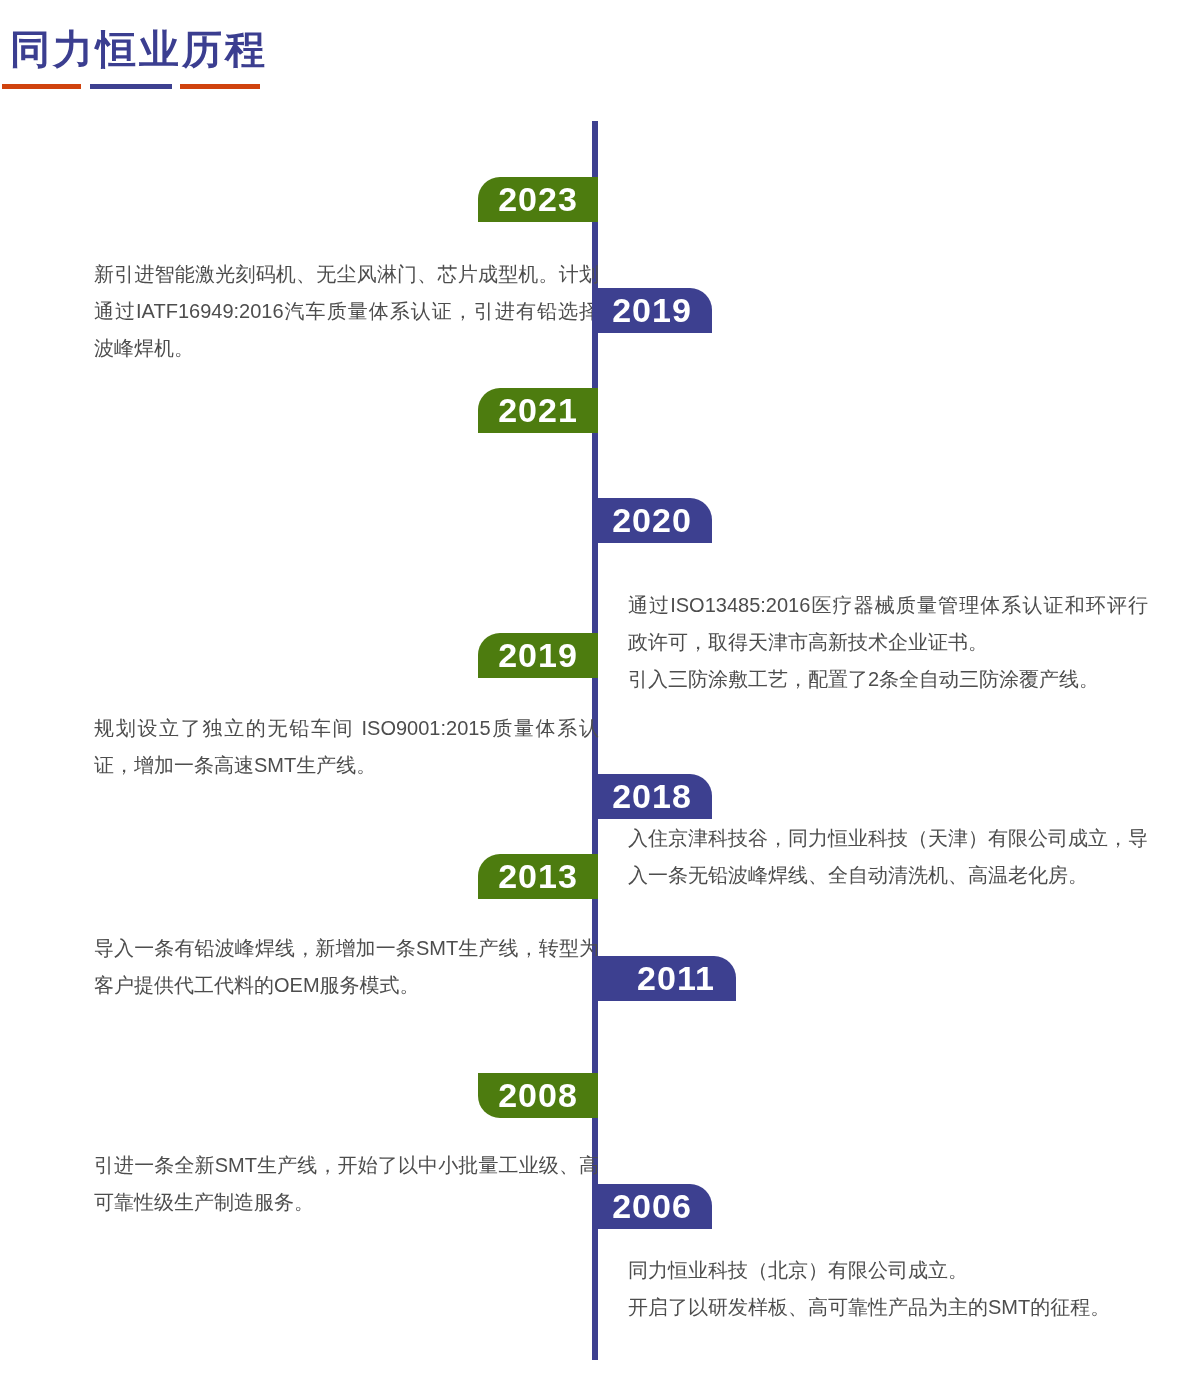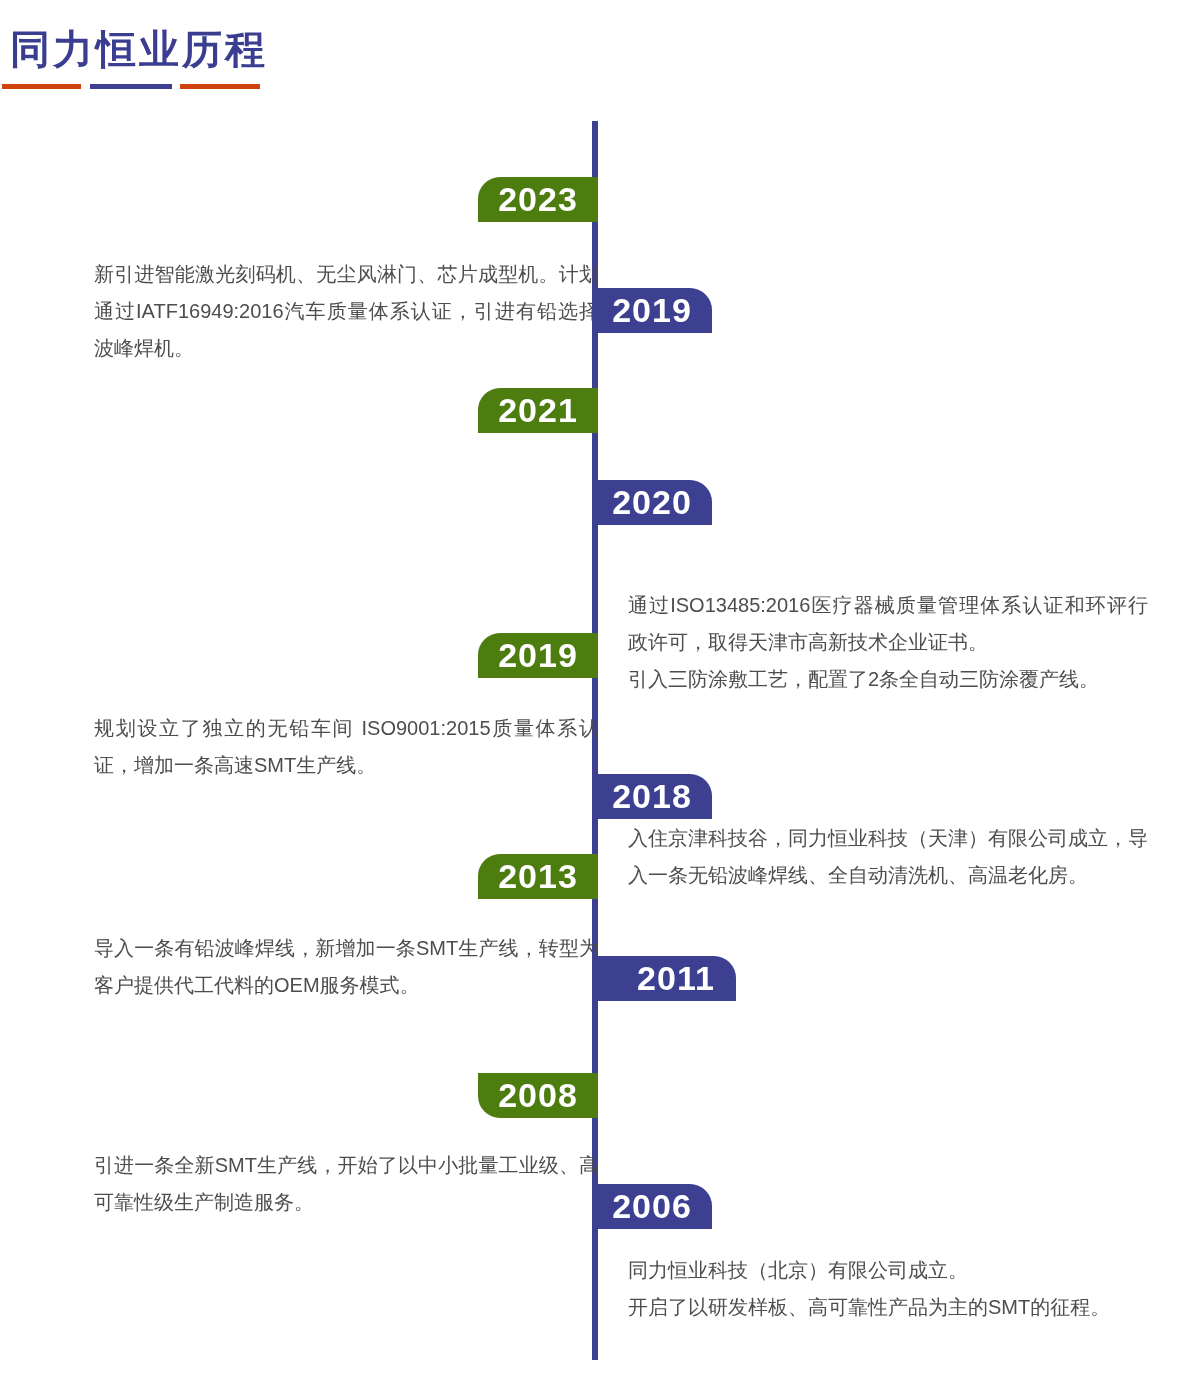--- a/index.html
+++ b/index.html
@@ -37,21 +37,21 @@
     position:absolute;margin:16px;color:#4d4d4d;
     font-size:20px;line-height:37px;white-space:pre-line;
     text-align:justify;text-justify:inter-ideograph;z-index:2;
   }
   .desc.left{left:78px;width:505px;}
   .desc.right{left:612px;width:520px;}
   
   .b-2023{top:177px;}  .d-2023{top:240px;}
   .b-2022{top:288px;}  .d-2022{top:349px;}
   .b-2021{top:388px;}  .d-2021{top:446px;}
-  .b-2020{top:480px;text-align:right;}  .d-2020{top:571px;}
+  .b-2020{top:498px;text-align:right;}  .d-2020{top:571px;}
   .b-2019{top:633px;}  .d-2019{top:694px;}
   .b-2018{top:738px;margin-top:36px;}  .d-2018{top:804px;}
   .b-2013{top:854px;}  .d-2013{top:914px;}
   .b-2011{top:956px;padding-left:24px;}  .d-2011{top:1020px;}
   .b-2008{top:1073px;} .d-2008{top:1131px;}
   .b-2006{top:1184px;text-align:right;} .d-2006{top:1236px;}
 </style>
 </head>
 <body>
 

